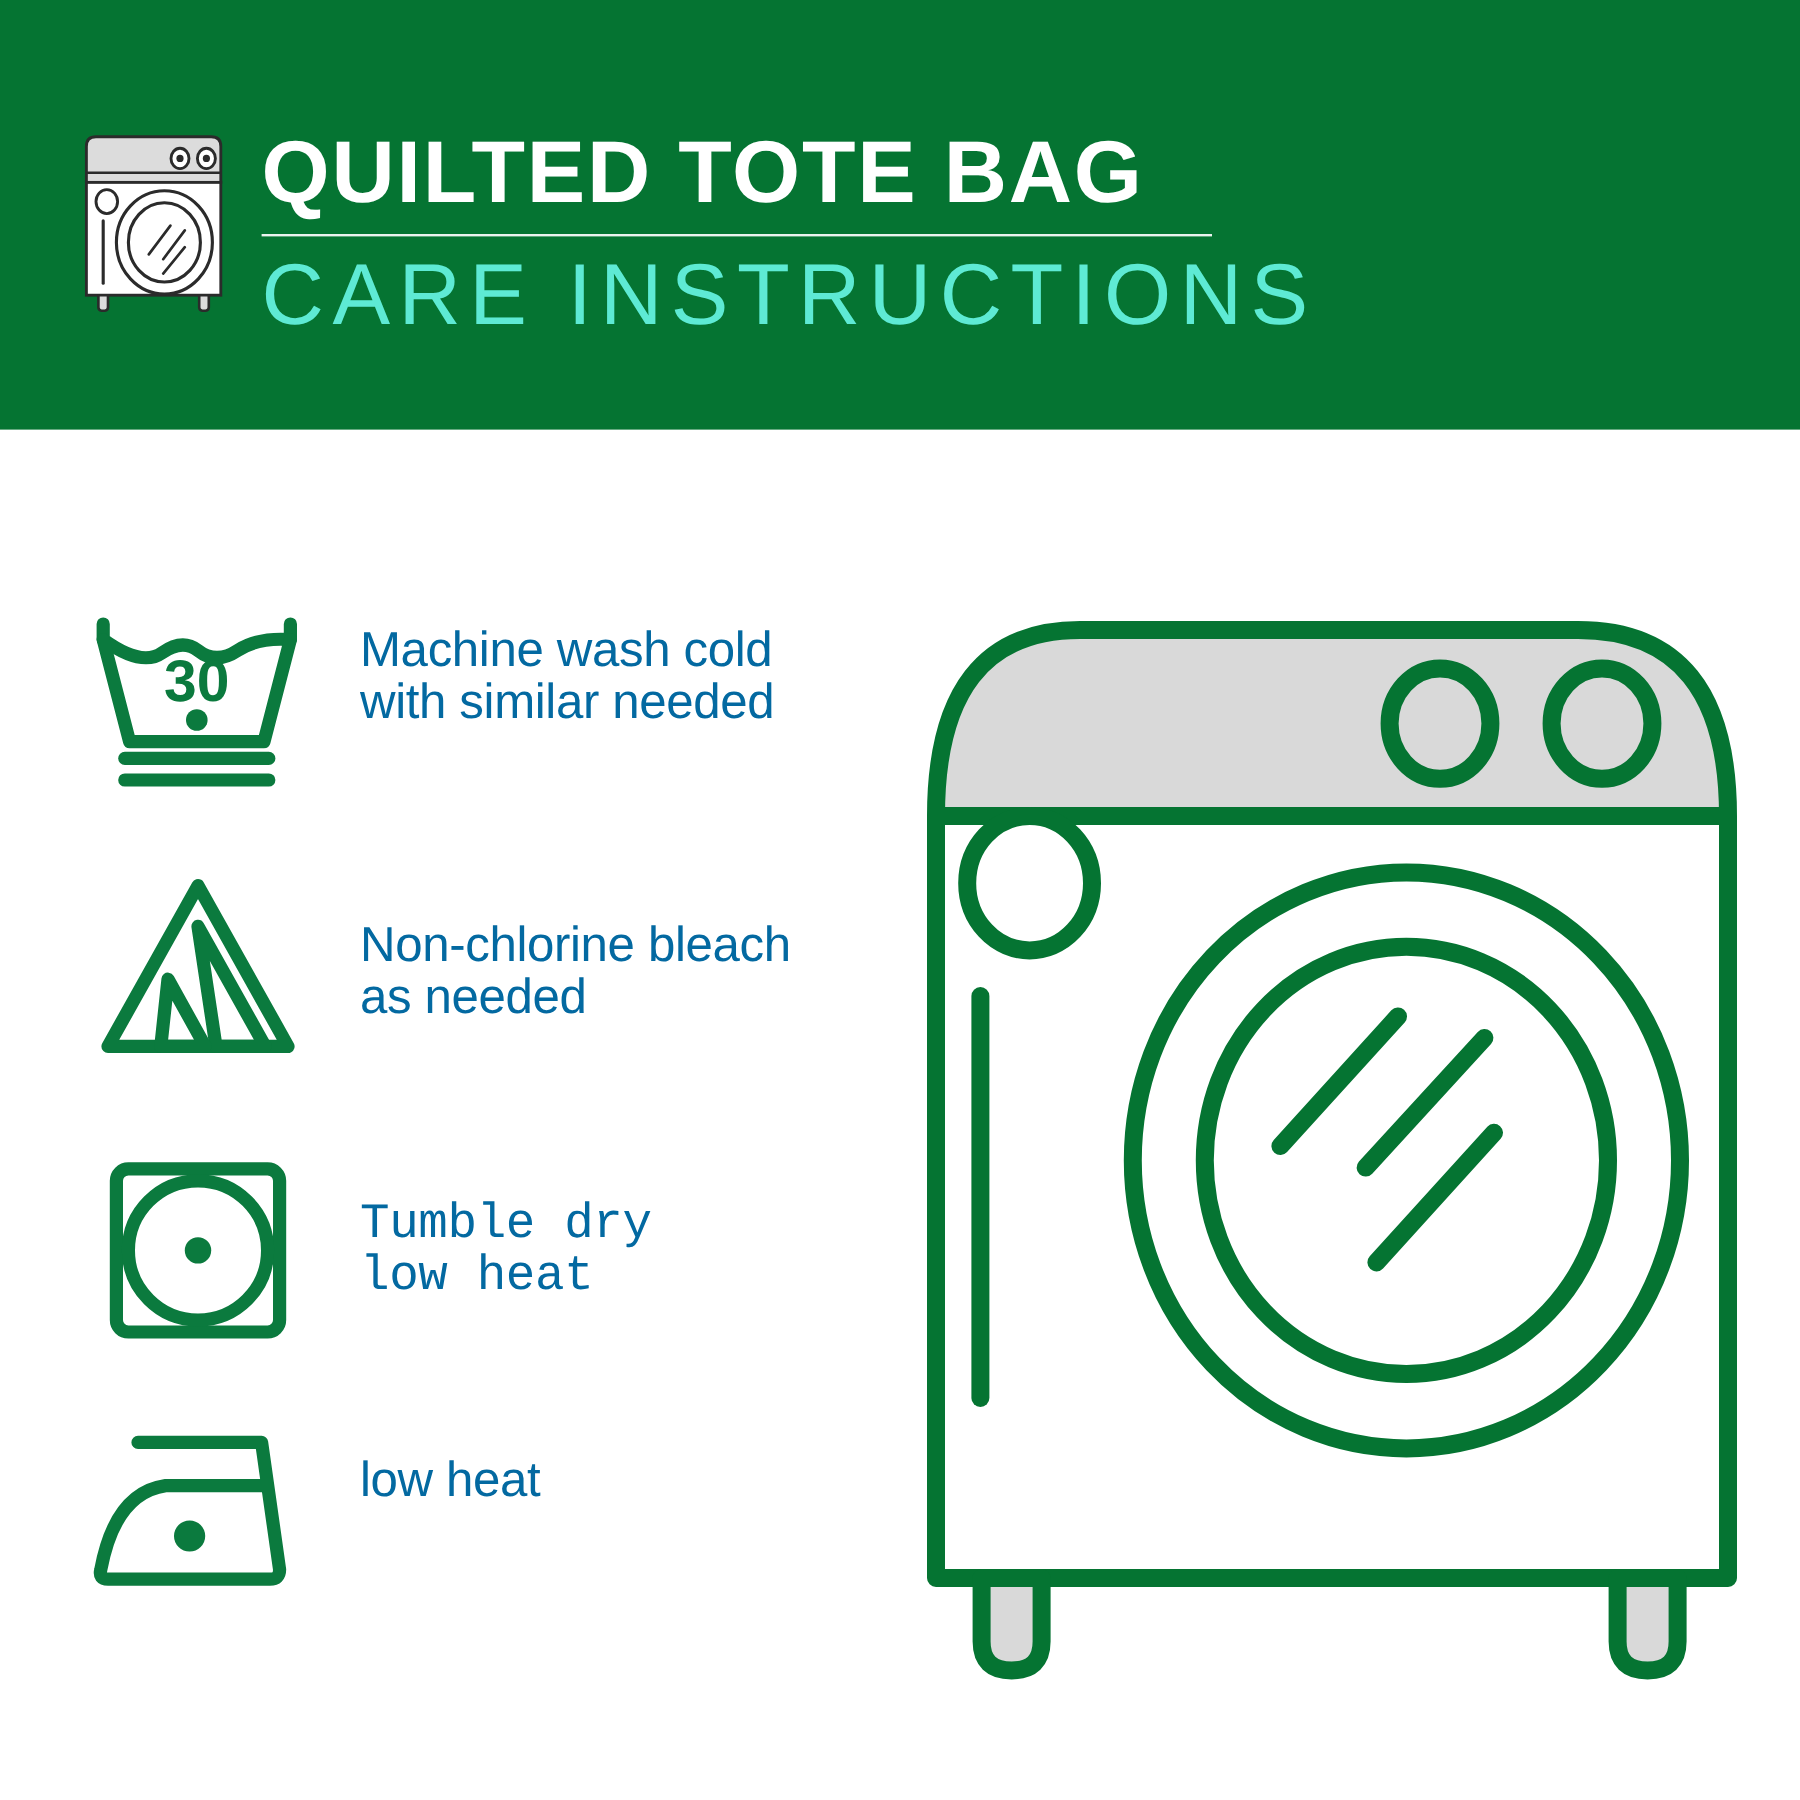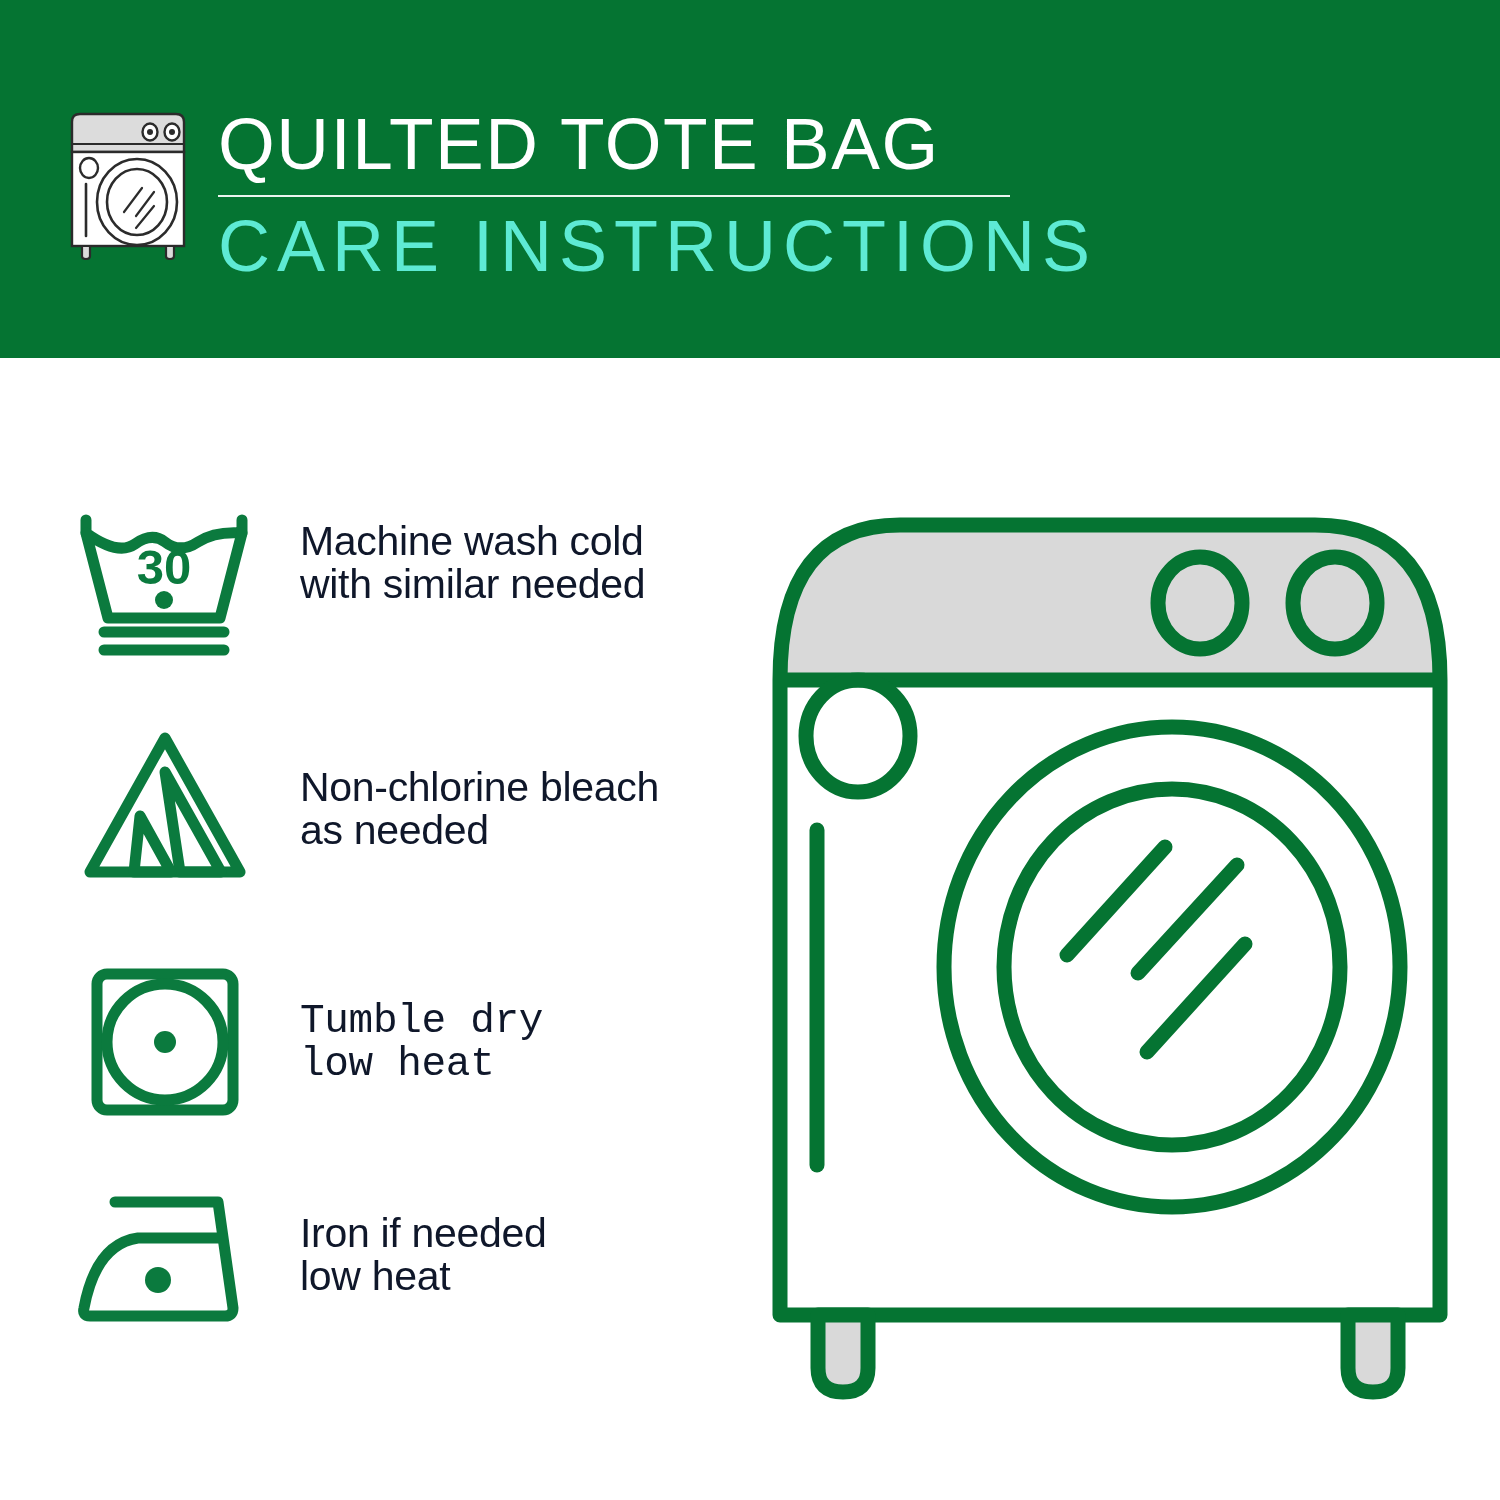--- a/index.html
+++ b/index.html
@@ -40,21 +40,21 @@
     top: 103px;
     width: 800px;
   }
 
   #title-primary {
     font-family: "Liberation Sans", sans-serif;
     font-size: 73px;
     line-height: 82px;
     letter-spacing: 1.5px;
     color: #ffffff;
-    font-weight: 400;
+    font-weight: 700;
     white-space: nowrap;
   }
 
   #title-divider {
     width: 792px;
     height: 2px;
     background: #ffffff;
     margin-top: 10px;
     margin-bottom: 9px;
     opacity: 0.92;
@@ -100,21 +100,21 @@
     align-items: center;
   }
 
   .care-text {
     position: absolute;
     left: 300px;
     width: 420px;
     font-family: "Liberation Sans", sans-serif;
     font-size: 41px;
     line-height: 43px;
-    color: #0f172a;
+    color: #0369a1;
     font-weight: 400;
     letter-spacing: -0.3px;
   }
   .care-row.r0 .care-text { top: 22px; }
   .care-row.r1 .care-text { top: 40px; }
   .care-row.r2 .care-text { top: 44px; font-family: Liberation Mono, monospace; }
   .care-row.r3 .care-text { top: 32px; }
 
   .care-text span {
     display: block;
@@ -224,21 +224,20 @@
   <div class="care-row r3">
     <div class="care-symbol">
       <svg viewBox="0 0 190 175" width="190" height="175">
         <g fill="none" stroke="#0B7A3E" stroke-width="11" stroke-linecap="round" stroke-linejoin="round">
           <path d="M45 22 L148 22 L163 128 Q163 136 155 136 L20 136 Q12 136 14 128 Q26 64 68 58 L152 58"></path>
         </g>
         <circle cx="88" cy="100" r="13" fill="#0B7A3E"></circle>
       </svg>
     </div>
     <div class="care-text">
-      <span>Iron if needed</span>
       <span>low heat</span>
     </div>
   </div>
 
 </div>
 
 <div id="machine-illustration">
   <svg viewBox="0 0 730 960" width="730" height="960">
 
     <path d="M40 200 Q40 45 160 45 L575 45 Q700 45 700 200 L700 200 L40 200 Z" fill="#D9D9D9" stroke="none"></path>

